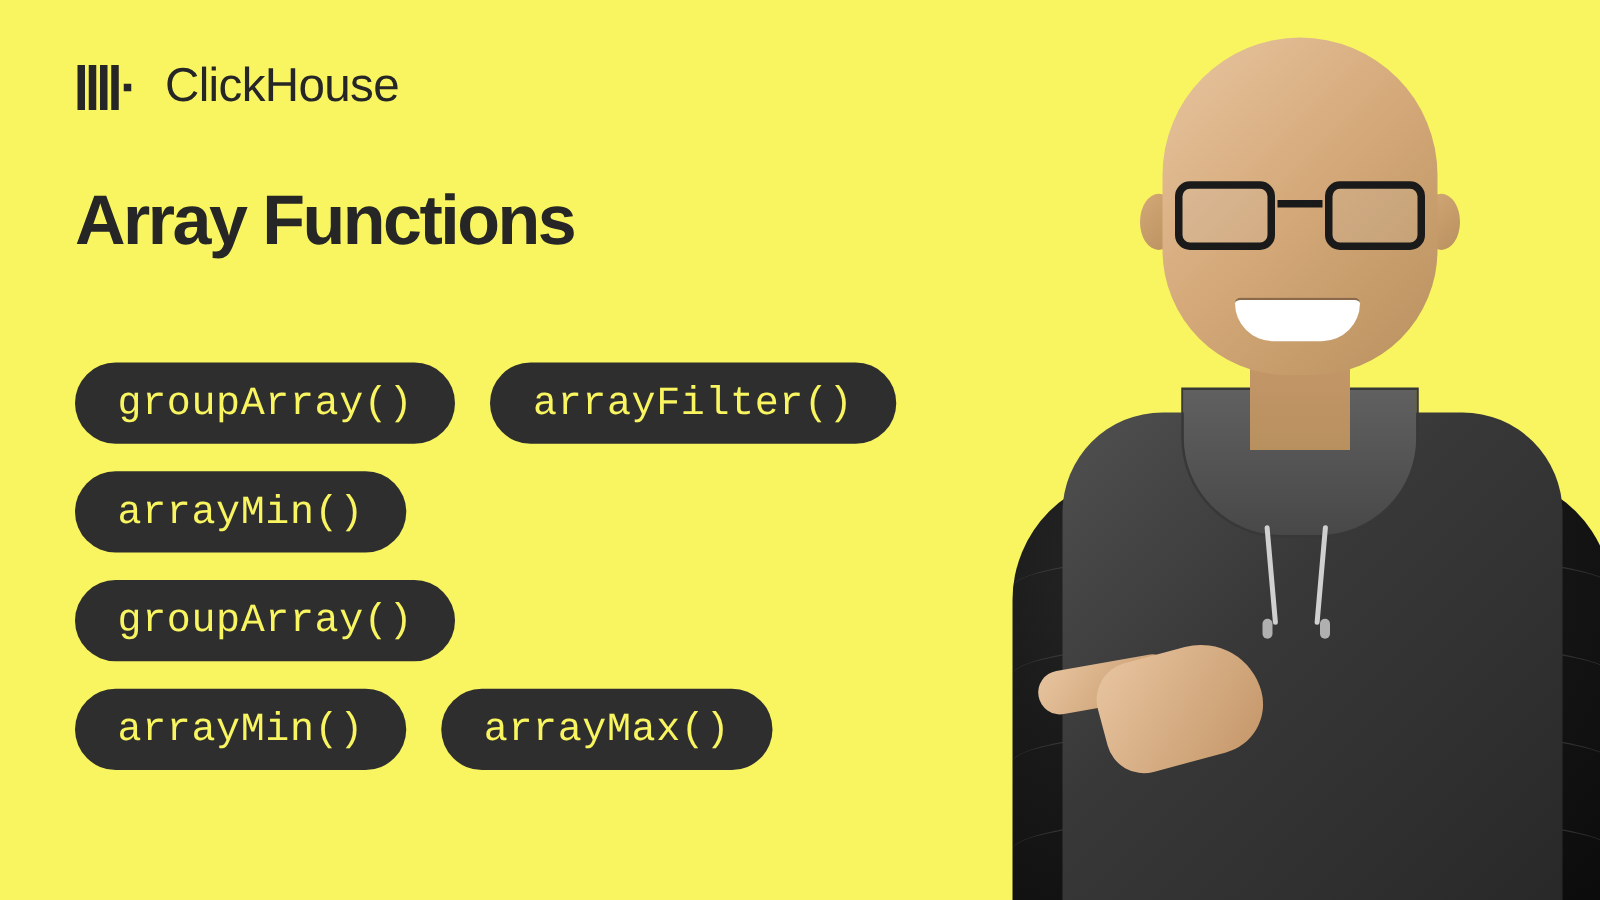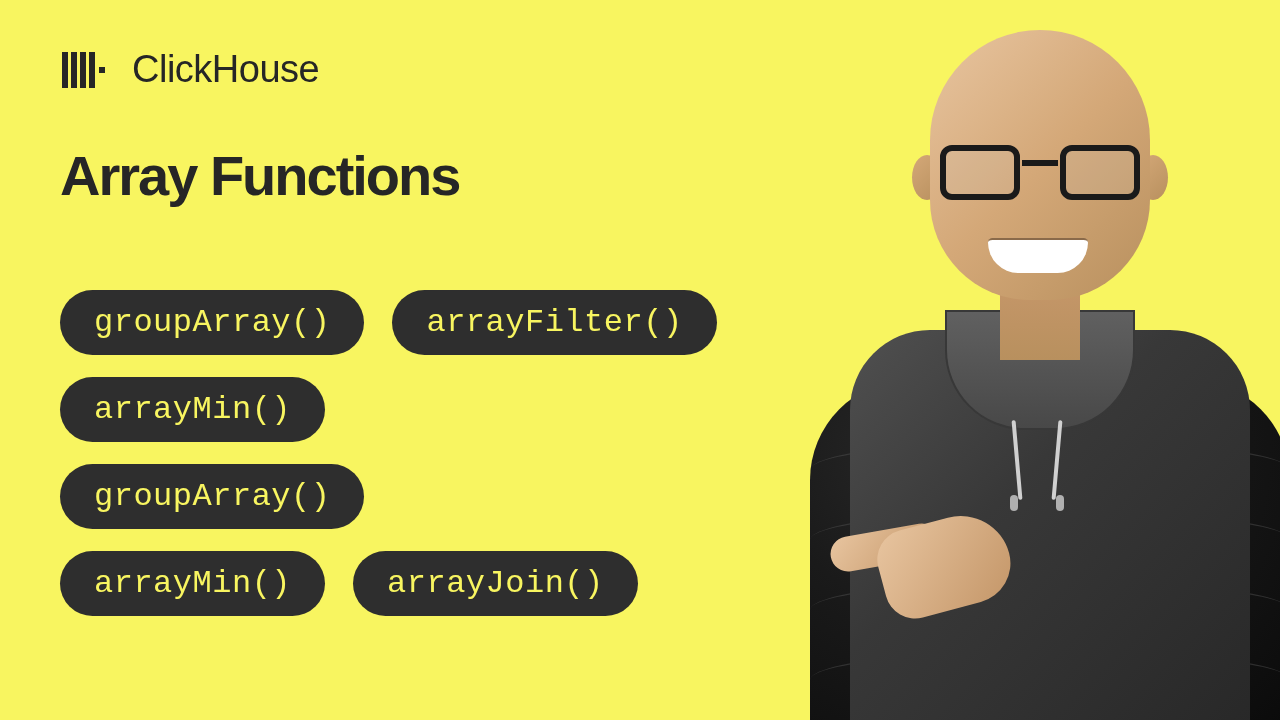--- a/index.html
+++ b/index.html
@@ -259,21 +259,21 @@
     <div class="pill">arrayFilter()</div>
   </div>
   <div class="pill-row">
     <div class="pill">arrayMin()</div>
   </div>
   <div class="pill-row">
     <div class="pill">groupArray()</div>
   </div>
   <div class="pill-row">
     <div class="pill">arrayMin()</div>
-    <div class="pill">arrayJoin()</div>
+    <div class="pill">arrayMax()</div>
   </div>
 </div>
 
 <div class="person">
   <div class="jacket">
     <div class="puff"></div>
     <div class="puff"></div>
     <div class="puff"></div>
     <div class="puff"></div>
   </div>

